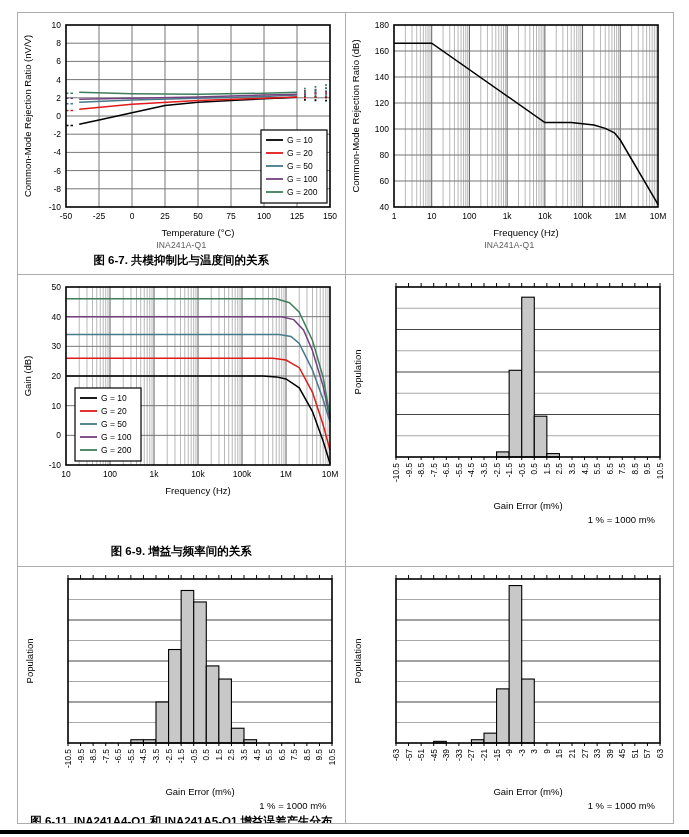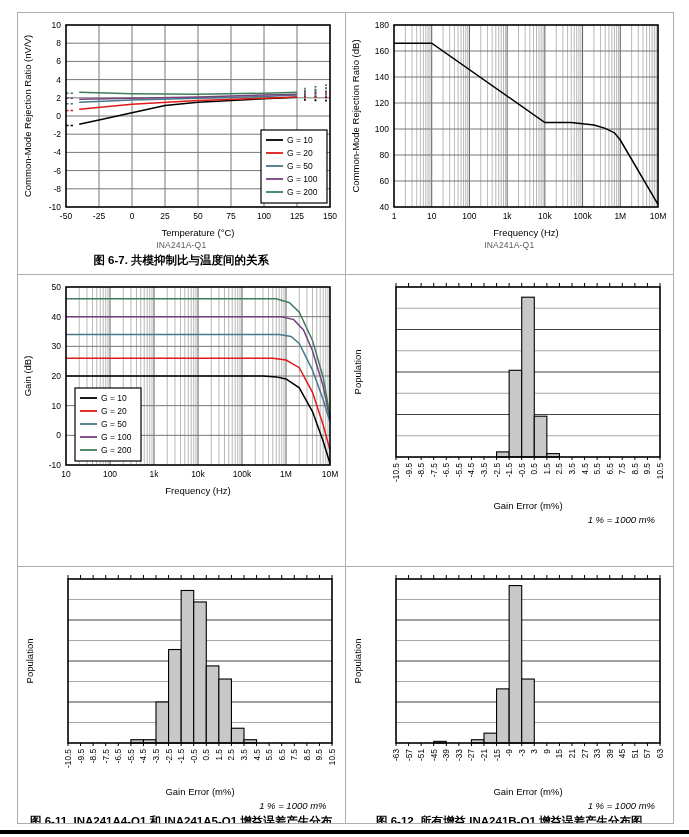--- a/index.html
+++ b/index.html
@@ -24,25 +24,25 @@
   }
   .cell:nth-child(2n) { border-right:none; }
   .cell:nth-child(5),.cell:nth-child(6) { border-bottom:none; }
   svg.chart { display:block; flex:0 0 auto; }
   .sublabel {
     font-size:8.5px; color:#5a5a5a; 
     letter-spacing:.2px; margin-top:1px;
   }
   .note {
     font-size:9.5px; text-align:right; width:100%;
-    box-sizing:border-box; padding-right:16px; margin-top:1px;font-style:italic;
+    box-sizing:border-box; padding-right:16px; margin-top:1px;
   }
   .caption {
     margin-top:auto; font-weight:bold; font-size:11.5px;
-    text-align:left; padding:3px 10px 5px; line-height:1.3;
+    text-align:right; padding:3px 10px 5px; line-height:1.3;
   }
   .page-rule {
     margin:6px -17px 0;
     border-top:4.5px solid #000;
     border-bottom:1.5px solid #000;
     height:3px;
   }
 </style>
 </head>
 <body>
@@ -357,20 +357,21 @@
             <line x1="60" x2="77" y1="132" y2="132" stroke="#e01a1a" stroke-width="1.8"></line>
             <text x="81" y="135" font-size="8.5" fill="#000">G = 20</text>
             <line x1="60" x2="77" y1="145" y2="145" stroke="#46798a" stroke-width="1.8"></line>
             <text x="81" y="148" font-size="8.5" fill="#000">G = 50</text>
             <line x1="60" x2="77" y1="158" y2="158" stroke="#74417e" stroke-width="1.8"></line>
             <text x="81" y="161" font-size="8.5" fill="#000">G = 100</text>
             <line x1="60" x2="77" y1="171" y2="171" stroke="#3f7e5c" stroke-width="1.8"></line>
             <text x="81" y="174" font-size="8.5" fill="#000">G = 200</text>
           </g>
         </svg>
+      <div class="caption">图 6-9. 增益与频率间的关系</div>
     </div>
 
     <div class="cell">
       <svg class="chart" width="322" height="234">
           <g>
             <line x1="48" x2="312" y1="29.25" y2="29.25" stroke="#a8a8a8" stroke-width="1.1"></line>
             <line x1="48" x2="312" y1="50.5" y2="50.5" stroke="#454545" stroke-width="1.1"></line>
             <line x1="48" x2="312" y1="71.75" y2="71.75" stroke="#a8a8a8" stroke-width="1.1"></line>
             <line x1="48" x2="312" y1="93" y2="93" stroke="#454545" stroke-width="1.1"></line>
             <line x1="48" x2="312" y1="114.25" y2="114.25" stroke="#a8a8a8" stroke-width="1.1"></line>
@@ -649,18 +650,17 @@
             <text x="264.7142857142857" y="178" font-size="8.3" fill="#000" text-anchor="end" transform="rotate(-90 264.7142857142857 178)">39</text>
             <text x="277.2857142857143" y="178" font-size="8.3" fill="#000" text-anchor="end" transform="rotate(-90 277.2857142857143 178)">45</text>
             <text x="289.8571428571429" y="178" font-size="8.3" fill="#000" text-anchor="end" transform="rotate(-90 289.8571428571429 178)">51</text>
             <text x="302.42857142857144" y="178" font-size="8.3" fill="#000" text-anchor="end" transform="rotate(-90 302.42857142857144 178)">57</text>
             <text x="315" y="178" font-size="8.3" fill="#000" text-anchor="end" transform="rotate(-90 315 178)">63</text>
           </g>
           <text x="180" y="224" font-size="9.5" fill="#000" text-anchor="middle">Gain Error (m%)</text>
           <text x="13" y="90" font-size="9.5" fill="#000" text-anchor="middle" transform="rotate(-90 13 90)">Population</text>
         </svg>
       <div class="note">1 % = 1000 m%</div>
-      <div class="caption">图 6-12. 所有增益 INA241B-Q1 增益误差产生分布图</div>
     </div>
 
   </div>
   <div class="page-rule"></div>
 </div>
 
 </body></html>

